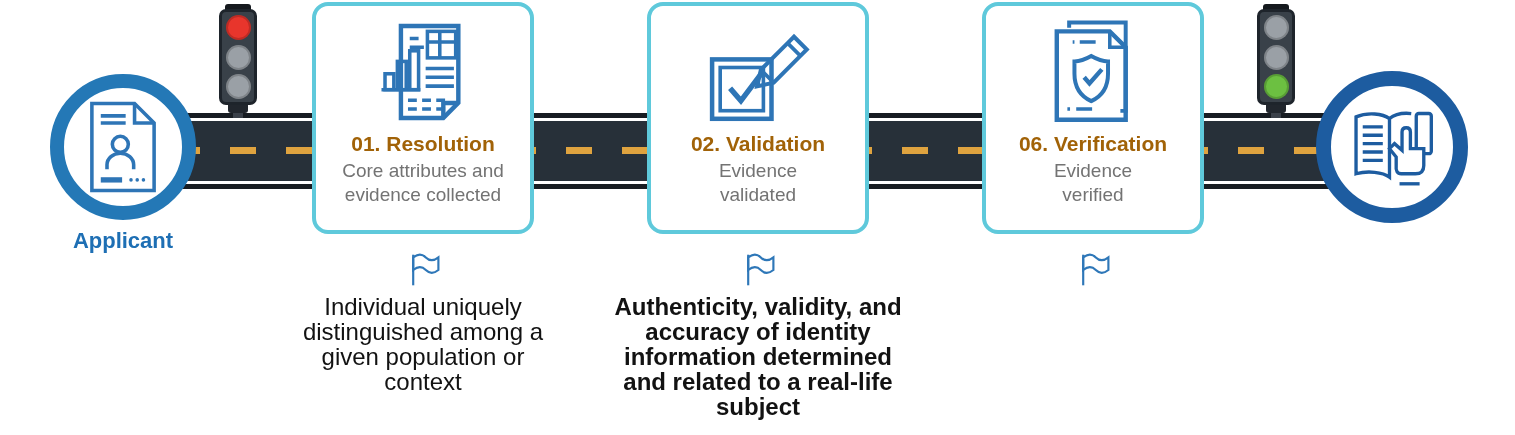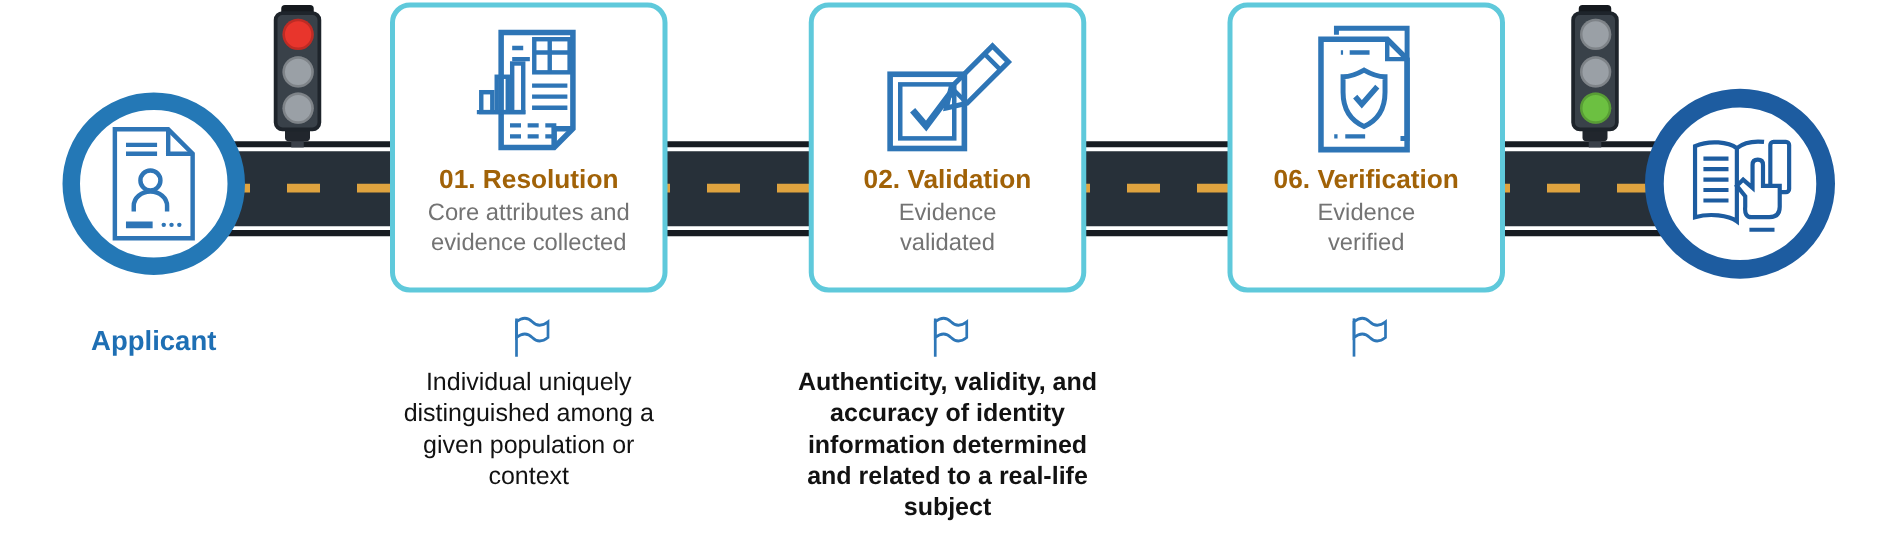--- a/index.html
+++ b/index.html
@@ -29,39 +29,39 @@
   }
   .bulb{width:25px;height:25px;border-radius:50%;box-shadow:inset 0 0 0 2px rgba(0,0,0,.18);}
   .bulb.off{background:#9aa0a6;}
   .bulb.red{background:#e8352c;}
   .bulb.green{background:#6cc041;}
   
   .endpoint{position:absolute;border-radius:50%;background:#ffffff;z-index:3;
     display:flex;align-items:center;justify-content:center;box-sizing:border-box;}
   .endpoint.applicant{left:50px;top:74px;width:146px;height:146px;border:14px solid #2478b6;}
   .endpoint.subscriber{left:1316px;top:71px;width:152px;height:152px;border:15px solid #1d5ca0;}
-  .endpoint-label{position:absolute;top:228px;text-align:center;font-size:22px;font-weight:bold;z-index:3;margin-top:32px;}
+  .endpoint-label{position:absolute;top:228px;text-align:center;font-size:22px;font-weight:bold;z-index:3;}
   .endpoint-label.applicant{left:50px;width:146px;color:#1e6fb4;}
   .endpoint-label.subscriber{left:1316px;width:152px;color:#1e64ac;}
   
   .card{
     position:absolute;top:2px;width:222px;height:232px;background:#ffffff;
     border:4px solid #5fc9db;border-radius:16px;box-sizing:border-box;z-index:2;
     display:flex;flex-direction:column;align-items:center;padding-top:12px;
   }
   .card.c1{left:312px;} .card.c2{left:647px;} .card.c3{left:982px;}
   .card-icon{height:108px;display:flex;align-items:center;justify-content:center;}
   .card-title{margin-top:6px;font-size:21px;font-weight:bold;color:#a16207;}
   .card-sub{margin-top:3px;font-size:19px;line-height:24px;color:#737373;text-align:center;white-space:pre-line;}
   
   .flag{position:absolute;top:252px;width:36px;height:36px;z-index:2;}
   .flag.f1{left:406px;} .flag.f2{left:741px;} .flag.f3{left:1076px;}
   .caption{
     position:absolute;top:294px;width:310px;text-align:center;color:#121212;
-    font-size:20px;line-height:25px;white-space:pre-line;z-index:2;
+    font-size:24px;line-height:25px;white-space:pre-line;z-index:2;
   }
   .caption.n1{left:268px;} .caption.n2{left:603px;font-weight:bold;} .caption.n3{left:938px;}
   svg{display:block;}
 </style>
 </head>
 <body>
 
 <div class="canvas">
 
   <div class="road">

